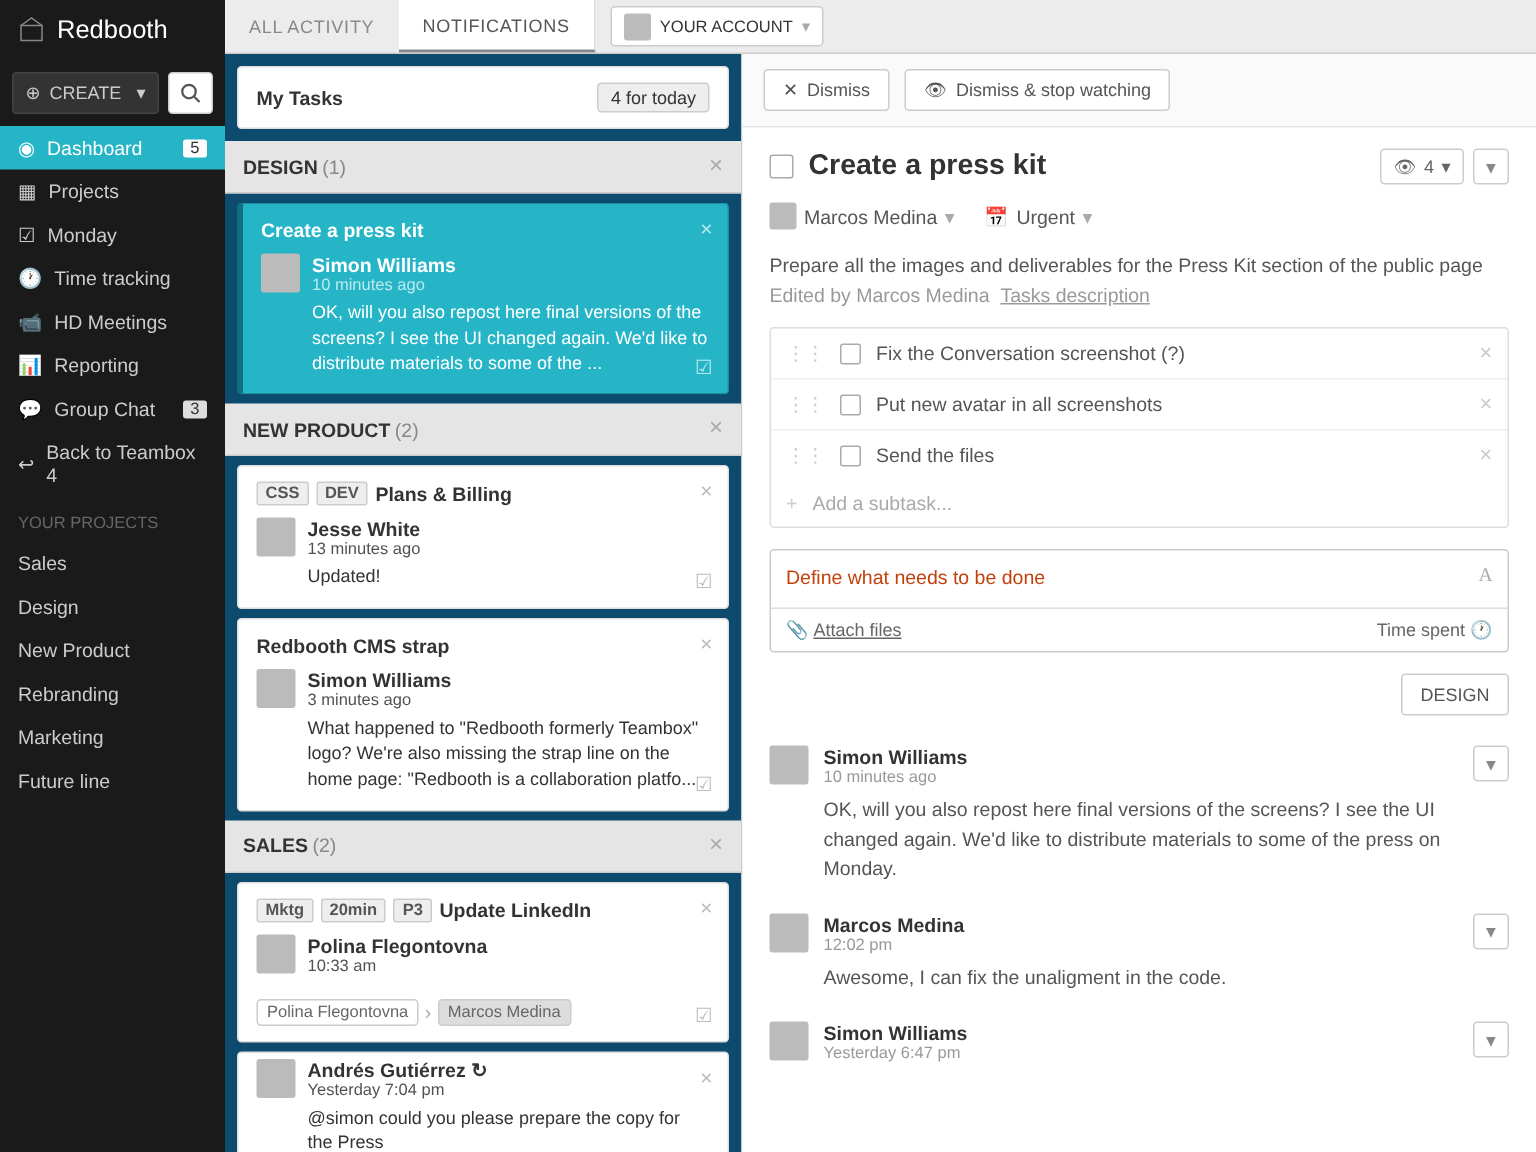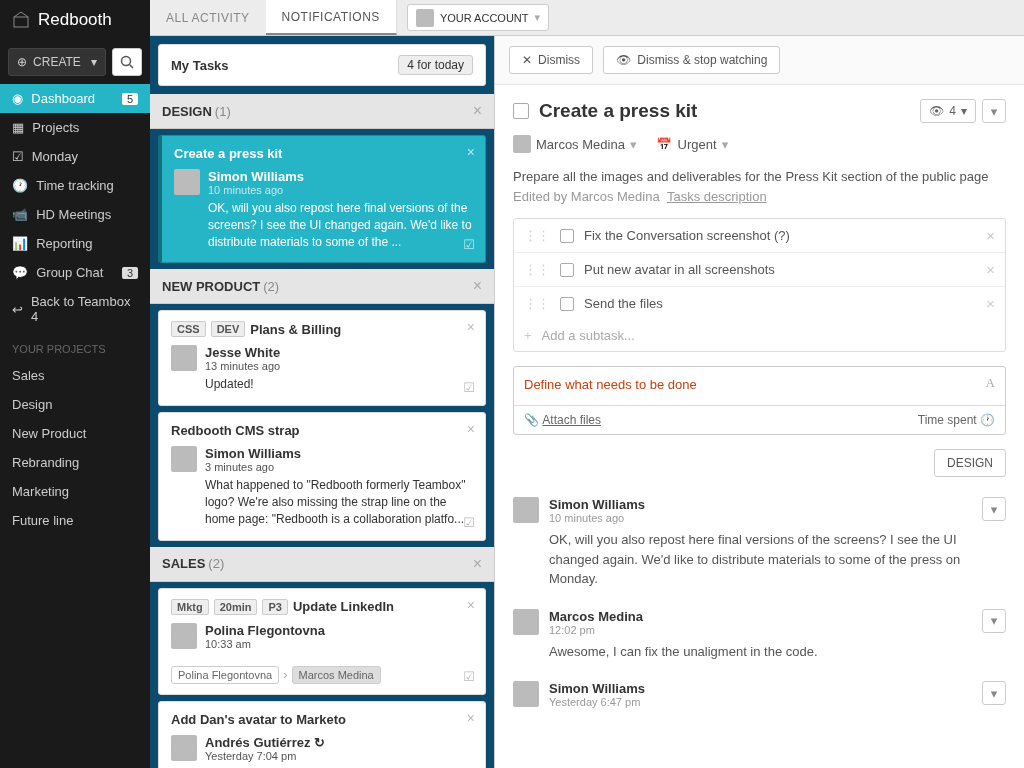--- a/index.html
+++ b/index.html
@@ -251,21 +251,20 @@
               </div>
       <div class="chips">
                 <span class="chip">Polina Flegontovna</span>
                 <span style="color:#aaa">›</span>
                 <span class="chip filled">Marcos Medina</span>
               </div>
               <span class="check-ico">☑</span>
             </div>
             <div class="card">
               <span class="x">×</span>
-      <div class="card-title "><span>Add Dan's avatar to Marketo</span></div>
       <div class="card-body">
                 <span class="avatar sm"></span>
         <div class="meta">
                   <div class="name">Andrés Gutiérrez <span>↻</span></div>
         <div class="time">Yesterday 7:04 pm</div>
         <div class="msg">@simon could you please prepare the copy for the Press</div>
                 </div>
               </div>
       </div>
           </div>

